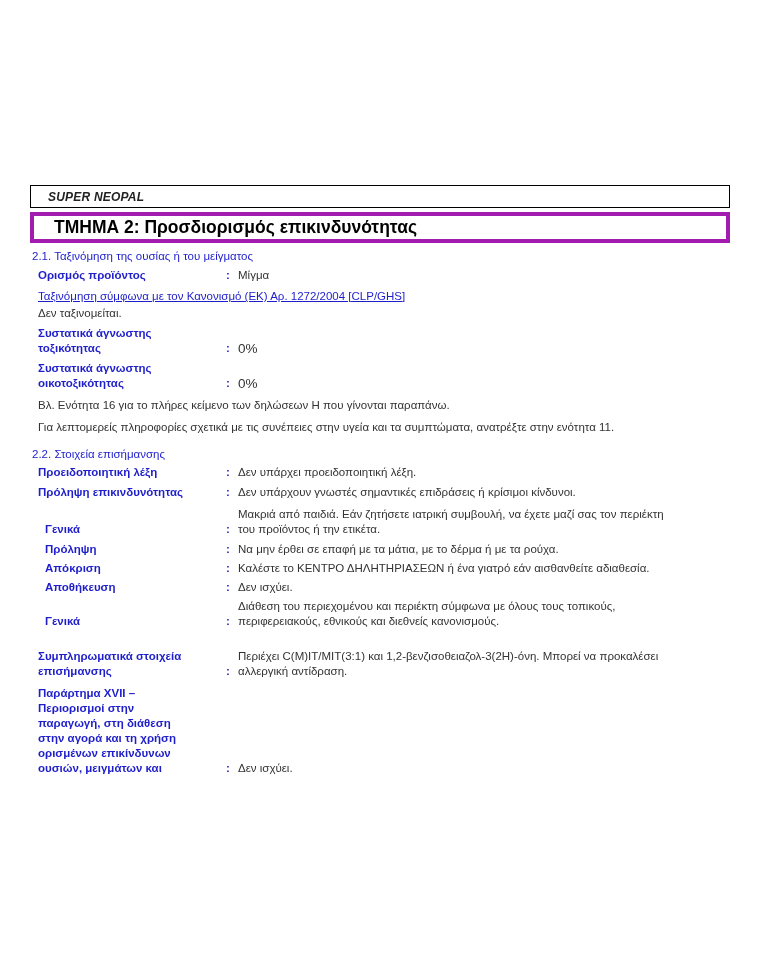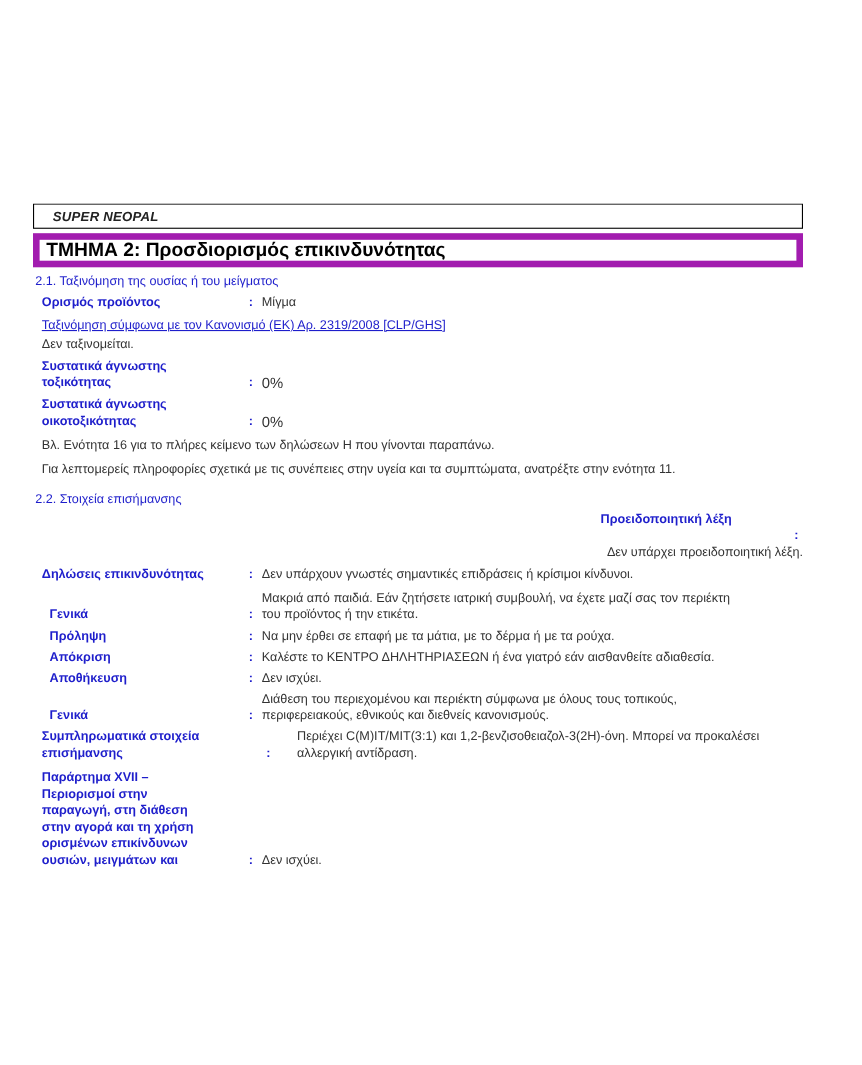--- a/index.html
+++ b/index.html
@@ -20,25 +20,25 @@
   .product-box {
     border: 1px solid #000;
     height: 23px;
     display: flex; align-items: center;
     padding-left: 17px;
     font-weight: bold; font-style: italic;
     font-size: 12px; color: #222;
     letter-spacing: 0.2px;
   }
   .section-box {
-    border: 6px solid #a21caf;
+    border: 4px solid #a21caf;
     margin-top: 4px;
     height: 31px;
     display: flex; align-items: center;
-    padding-left: 6px;
+    padding-left: 20px;
     font-weight: bold; font-size: 17.5px; color: #000;
   }
   .h-blue {
     color: var(--accent); font-weight: normal; font-size: 11.5px;
     margin-left: 2px; line-height: 15px;
   }
   .h-underline { text-decoration: underline; margin-left: 8px; }
   .plain { margin-left: 8px; line-height: 15px; color: #333; }
   .row { display: flex; margin-left: 8px; align-items: flex-end; }
   .row .label {
@@ -51,23 +51,23 @@
     width: 12px; flex-shrink: 0;
     color: var(--accent); font-weight: bold;
     line-height: 15px; text-align: center;
   }
   .row .value {
     flex: 1; margin-left: 4px;
     white-space: pre-line; line-height: 15px; color: #333;
   }
   .row .value.big { font-size: 13.5px; line-height: 15px; }
   
-  .mt2 { margin-top: 2px; } .mt3 { margin-top: 3px; flex-direction: column; } .mt4 { margin-top: 4px; }
+  .mt2 { margin-top: 2px; } .mt3 { margin-top: 3px; } .mt4 { margin-top: 4px; }
   .mt5 { margin-top: 5px; } .mt6 { margin-top: 6px; } .mt7 { margin-top: 7px; }
-  .mt8 { margin-top: 4px; gap: 16px; } .mt20 { margin-top: 12px; }
+  .mt8 { margin-top: 20px; } .mt20 { margin-top: 12px; }
 </style>
 </head>
 <body>
 
 <div class="page">
   <div class="content">
 
     <div class="product-box">
       <span>SUPER NEOPAL</span>
     </div>
@@ -77,21 +77,21 @@
     </div>
 
     <div class="h-blue mt6">2.1. Ταξινόμηση της ουσίας ή του μείγματος</div>
 
     <div class="row mt4">
       <div class="label">Ορισμός προϊόντος</div>
       <div class="colon">:</div>
       <div class="value">Μίγμα</div>
     </div>
 
-    <div class="h-blue h-underline mt6">Ταξινόμηση σύμφωνα με τον Κανονισμό (ΕΚ) Αρ. 2319/2008 [CLP/GHS]</div>
+    <div class="h-blue h-underline mt6">Ταξινόμηση σύμφωνα με τον Κανονισμό (ΕΚ) Αρ. 1272/2004 [CLP/GHS]</div>
 
     <div class="plain mt2">Δεν ταξινομείται.</div>
 
     <div class="row mt5">
       <div class="label">Συστατικά άγνωστης
 τοξικότητας</div>
       <div class="colon">:</div>
       <div class="value big">0%</div>
     </div>
 
@@ -107,21 +107,21 @@
 
     <div class="h-blue mt20">2.2. Στοιχεία επισήμανσης</div>
 
     <div class="row mt3">
       <div class="label">Προειδοποιητική λέξη</div>
       <div class="colon">:</div>
       <div class="value">Δεν υπάρχει προειδοποιητική λέξη.</div>
     </div>
 
     <div class="row mt5">
-      <div class="label">Δηλώσεις επικινδυνότητας</div>
+      <div class="label">Πρόληψη επικινδυνότητας</div>
       <div class="colon">:</div>
       <div class="value">Δεν υπάρχουν γνωστές σημαντικές επιδράσεις ή κρίσιμοι κίνδυνοι.</div>
     </div>
 
 
     <div class="row mt7">
       <div class="label indent">Γενικά</div>
       <div class="colon">:</div>
       <div class="value">Μακριά από παιδιά.  Εάν ζητήσετε ιατρική συμβουλή, να έχετε μαζί σας τον περιέκτη
 του προϊόντος ή την ετικέτα.</div>

